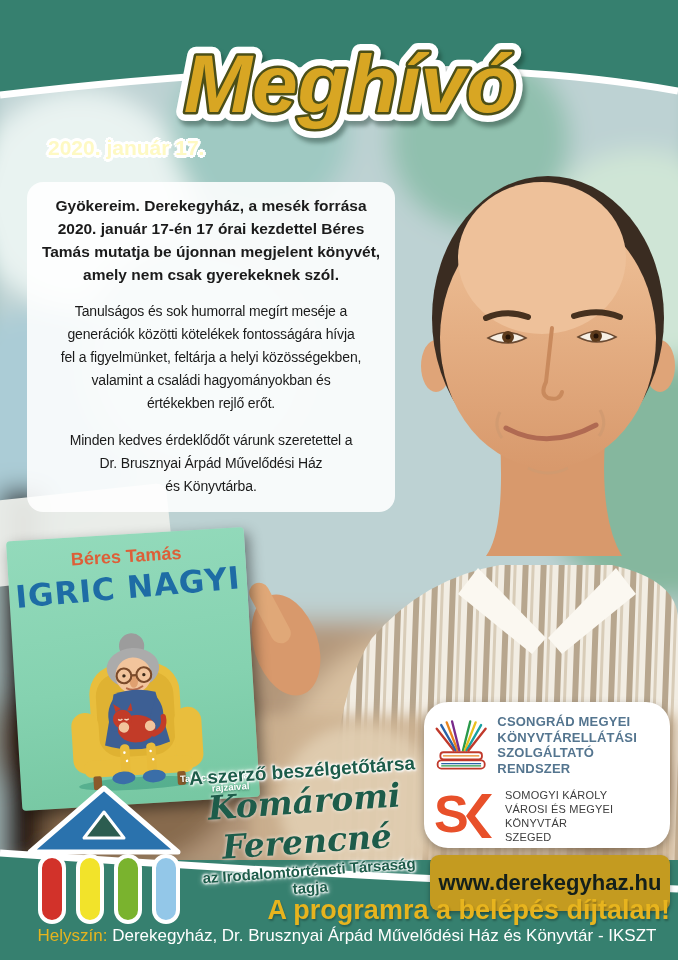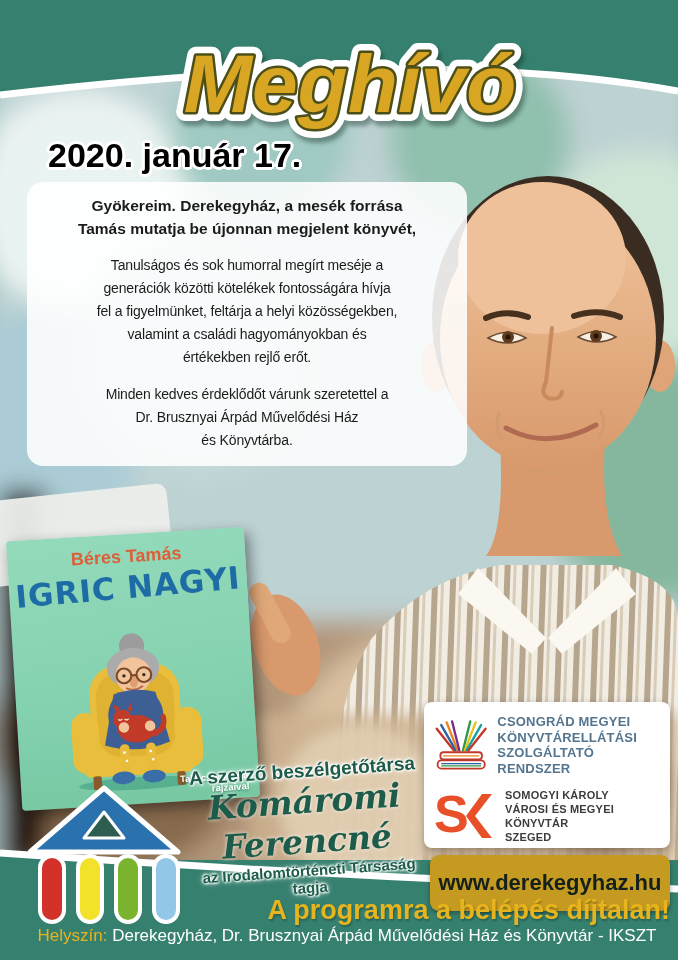--- a/index.html
+++ b/index.html
@@ -8,25 +8,25 @@
 
   .photo-svg { position:absolute; left:0; top:60px; width:678px; height:800px; z-index:1; }
 
   .curve-top { position:absolute; left:0; top:0; width:678px; height:110px; z-index:2; }
   .curve-bottom { position:absolute; left:0; top:840px; width:678px; height:120px; z-index:2; }
 
   .title-svg { position:absolute; left:160px; top:14px; width:380px; height:132px; z-index:7;
                filter: drop-shadow(3px 5px 2px rgba(15,40,30,.4)); }
   .title-svg text { font-family:"Liberation Sans", sans-serif; font-size:82px; font-weight:bold; font-style:italic; }
 
-  .date { position:absolute; left:48px; top:136px; z-index:6; font-size:34px; font-weight:bold; color:#000000;
+  .date { position:absolute; left:48px; top:136px; z-index:6; font-size:21px; font-weight:bold; color:#fef9c3;
           text-shadow:-3px 0 0 #fff, 3px 0 0 #fff, 0 -3px 0 #fff, 0 3px 0 #fff,
                       -2px -2px 0 #fff, 2px -2px 0 #fff, -2px 2px 0 #fff, 2px 2px 0 #fff; }
 
-  .panel { position:absolute; left:27px; top:182px; width:440px; z-index:3;
+  .panel { position:absolute; left:27px; top:182px; width:368px; z-index:3;
            background:rgba(255,255,255,.88); border-radius:16px; padding:12px 8px 14px 8px;
            text-align:center; color:#1b1b1b; }
   .panel .line { white-space:nowrap; line-height:23px; }
   .para1 .line { font-size:15.5px; font-weight:bold; }
   .para2 .line, .para3 .line { font-size:14px; letter-spacing:-0.15px; }
   .para2, .para3 { margin-top:14px; }
   .book-title-line { font-size:17px; font-weight:bold; line-height:23px; }
 
   .book { position:absolute; left:14px; top:534px; width:238px; height:270px; z-index:4;
           transform:rotate(-3.5deg); transform-origin:center;
@@ -42,25 +42,25 @@
   .speaker { position:absolute; left:183px; top:760px; width:246px; z-index:6; text-align:center;
              transform:rotate(-4deg); color:#1d5c4a; }
   .speaker-intro { font-size:19px; font-weight:bold;
              text-shadow:0 0 3px #fff, 0 0 6px #fff, 1px 1px 2px #fff, -1px -1px 2px #fff; }
   .speaker-name { font-family:"DejaVu Serif", serif; font-style:italic; font-weight:bold; font-size:33px;
              line-height:40px; text-shadow:0 0 4px rgba(255,255,255,.8); }
   .speaker-affiliation { font-size:15px; font-weight:bold;
              text-shadow:0 0 3px #fff, 0 0 6px #fff, 1px 1px 2px #fff, -1px -1px 2px #fff; }
 
   .logos { position:absolute; left:424px; top:702px; width:246px; height:146px; z-index:5;
-           background:#fff; border-radius:8px; box-shadow:0 3px 8px rgba(0,0,0,.3); padding:12px 10px; }
+           background:#fff; border-radius:24px; box-shadow:0 3px 8px rgba(0,0,0,.3); padding:12px 10px; }
   .logo-row { display:flex; align-items:center; gap:9px; }
   .logo-row + .logo-row { margin-top:12px; }
   .cssr-text { color:#54758f; font-weight:bold; font-size:13px; line-height:15.5px; letter-spacing:.2px; }
-  .sk-text { color:#3c3c3c; font-weight:bold; font-size:11px; line-height:14px; letter-spacing:.2px; }
+  .sk-text { color:#3c3c3c; font-weight:normal; font-size:11px; line-height:14px; letter-spacing:.2px; }
   .sk-mark { position:relative; width:62px; height:52px; flex:0 0 62px; }
   .sk-mark .s { position:absolute; left:0; top:-6px; color:#e8502a; font-size:52px; font-weight:bold;
                 font-family:"Liberation Sans", sans-serif; }
   .sk-mark svg { position:absolute; left:32px; top:3px; }
 
   .website { position:absolute; left:430px; top:855px; width:240px; height:56px; z-index:6;
              background:#c49b20; border-radius:9px; display:flex; align-items:center; justify-content:center;
              box-shadow:0 2px 5px rgba(0,0,0,.35); }
   .website span { color:#14201b; font-weight:bold; font-size:22px; }
 
@@ -157,21 +157,23 @@
   <svg class="title-svg" viewBox="0 0 380 132">
     <text x="190" y="98" text-anchor="middle" paint-order="stroke" stroke="#ffffff" stroke-width="18" stroke-linejoin="round" fill="#d8a623">Meghívó</text>
     <text x="190" y="98" text-anchor="middle" paint-order="stroke" stroke="#4c4f17" stroke-width="5" stroke-linejoin="round" fill="#d8a623">Meghívó</text>
   </svg>
 
   <div class="date">2020. január 17.</div>
 
   <div class="panel">
     <div class="para1">
       <div class="line">Gyökereim. Derekegyház, a mesék forrása</div>
+      <div class="line">2020. január 17-én 17 órai kezdettel Béres</div>
       <div class="line">Tamás mutatja be újonnan megjelent könyvét,</div>
+      <div class="line">amely nem csak gyerekeknek szól.</div>
     </div>
     <div class="para2">
       <div class="line">Tanulságos és sok humorral megírt meséje a</div>
       <div class="line">generációk közötti kötelékek fontosságára hívja</div>
       <div class="line">fel a figyelmünket,  feltárja a helyi közösségekben,</div>
       <div class="line">valamint a családi hagyományokban és</div>
       <div class="line">értékekben rejlő erőt.</div>
     </div>
     <div class="para3">
       <div class="line">Minden kedves érdeklődőt várunk szeretettel a</div>

